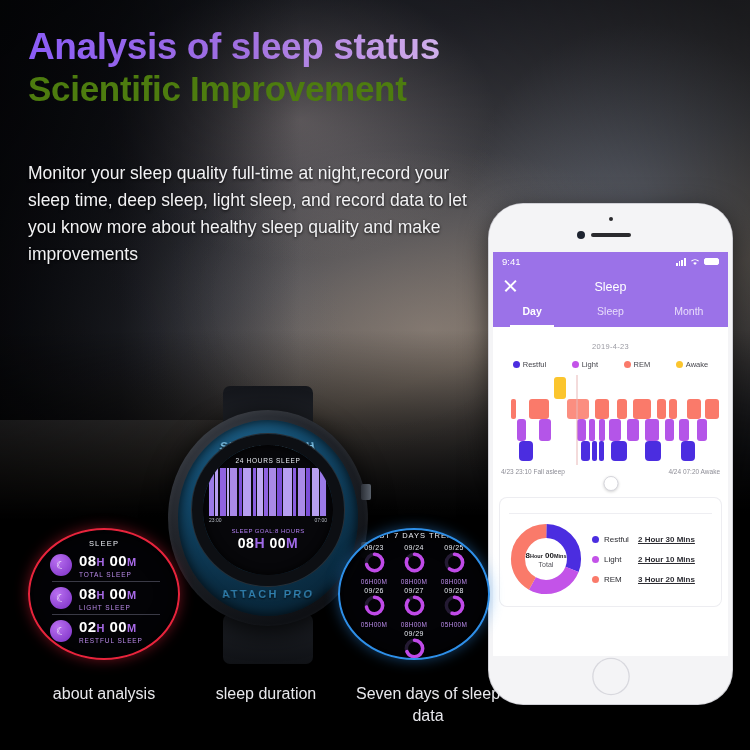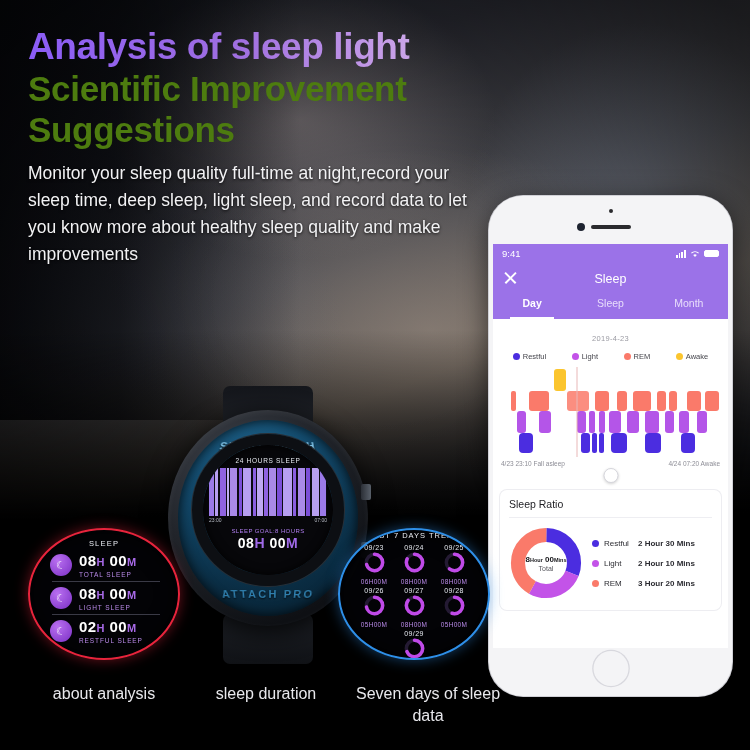--- a/index.html
+++ b/index.html
@@ -47,21 +47,21 @@
     letter-spacing:-.3px;
   }
   #body-copy{
     position:absolute; left:28px; top:160px; width:460px;
     color:#f2f2f4; font-size:17.5px; line-height:27px; font-weight:400;
     text-shadow:0 1px 3px rgba(0,0,0,.85);
   }
 
   
   #phone{
-    position:absolute; left:489px; top:196px; width:243px; height:500px;
+    position:absolute; left:489px; top:204px; width:243px; height:500px;
     background:#f4f4f6; border-radius:34px;
     box-shadow:0 0 0 1px #d0d0d6, 0 6px 28px rgba(0,0,0,.6);
     overflow:hidden;
   }
   #phone-top{ height:48px; position:relative; background:#f4f4f6; }
   #earpiece{ position:absolute; left:50%; top:29px; transform:translateX(-50%); width:40px; height:4px; border-radius:3px; background:#2a2a2e; }
   #front-cam{ position:absolute; left:50%; top:27px; margin-left:-34px; width:8px; height:8px; border-radius:50%; background:#1d2330; }
   #sensor-dot{ position:absolute; left:50%; top:13px; margin-left:-1.5px; width:4px; height:4px; border-radius:50%; background:#2a2a2e; }
 
   #screen{ position:absolute; left:4px; top:48px; width:235px; height:404px; background:#fff; overflow:hidden; }
@@ -119,21 +119,21 @@
   #donut-wrap{ position:relative; width:74px; height:74px; flex:0 0 74px; }
   #donut-center{ position:absolute; inset:0; display:flex; flex-direction:column; align-items:center; justify-content:center; }
   .dc-line1{ font-size:8px; font-weight:bold; color:#16161a; }
   .dc-line1 .u{ font-size:5.5px; font-weight:bold; }
   .dc-line2{ font-size:7px; color:#55555c; margin-top:1px; }
   #ratio-rows{ flex:1; }
   .rr{ display:flex; align-items:center; margin-bottom:11px; font-size:8px; color:#2c2c32; }
   .rr:last-child{ margin-bottom:0; }
   .rr .dot{ width:7px; height:7px; border-radius:50%; margin-right:5px; flex:0 0 7px; }
   .rr .nm{ width:34px; }
-  .rr .vl{ font-weight:bold; }
+  .rr .vl{ font-weight:bold;text-decoration:underline; }
 
   #home-btn{
     position:absolute; left:50%; transform:translateX(-50%); bottom:10px;
     width:35px; height:35px; border-radius:50%; background:#f4f4f6;
     box-shadow:0 0 0 1.3px #d8d8de; cursor:pointer;
   }
 
   
   #watch{ position:absolute; left:160px; top:388px; width:215px; height:270px; }
   #strap-top{ position:absolute; left:63px; top:-2px; width:90px; height:46px; background:linear-gradient(180deg,#14161b,#202329); border-radius:7px; }
@@ -224,23 +224,22 @@
 </style>
 </head>
 <body>
 
 <div id="bg-photo"></div>
 <div id="bg-fade-left"></div>
 <div id="bg-fade-bottom"></div>
 <div id="bg-vign"></div>
 
 <div id="headings">
-  <div class="h-purple">Analysis of sleep light</div>
+  <div class="h-purple">Analysis of sleep status</div>
   <div class="h-white">Scientific Improvement</div>
-  <div class="h-white">Suggestions</div>
 </div>
 <div id="body-copy">Monitor your sleep quality full-time at night,record your sleep time, deep sleep, light sleep, and record data to let you know more about healthy sleep quality and make improvements</div>
 
 <div id="phone">
   <div id="phone-top">
     <div id="sensor-dot"></div>
     <div id="front-cam"></div>
     <div id="earpiece"></div>
   </div>
 
@@ -339,21 +338,20 @@
     <div id="hypno-labels">
       <span>4/23  23:10 Fall asleep</span>
       <span>4/24 07:20 Awake</span>
     </div>
 
     <div id="scrubber">
       <div id="scrub-knob"></div>
     </div>
 
     <div id="ratio-card">
-      <div id="ratio-title">Sleep Ratio</div>
       <div id="ratio-rule"></div>
       <div id="ratio-body">
         <div id="donut-wrap">
           <svg width="74" height="74" viewBox="0 0 42 42">
             <circle cx="21" cy="21" r="15.9" fill="none" stroke="#f1f1f5" stroke-width="8"></circle>
             <circle cx="21" cy="21" r="15.9" fill="none" stroke="#4b2de0" stroke-width="8" stroke-dasharray="31 69" stroke-dashoffset="25"></circle>
             <circle cx="21" cy="21" r="15.9" fill="none" stroke="#c353e8" stroke-width="8" stroke-dasharray="27 73" stroke-dashoffset="94"></circle>
             <circle cx="21" cy="21" r="15.9" fill="none" stroke="#fa7a6a" stroke-width="8" stroke-dasharray="42 58" stroke-dashoffset="67"></circle>
           </svg>
           <div id="donut-center">

